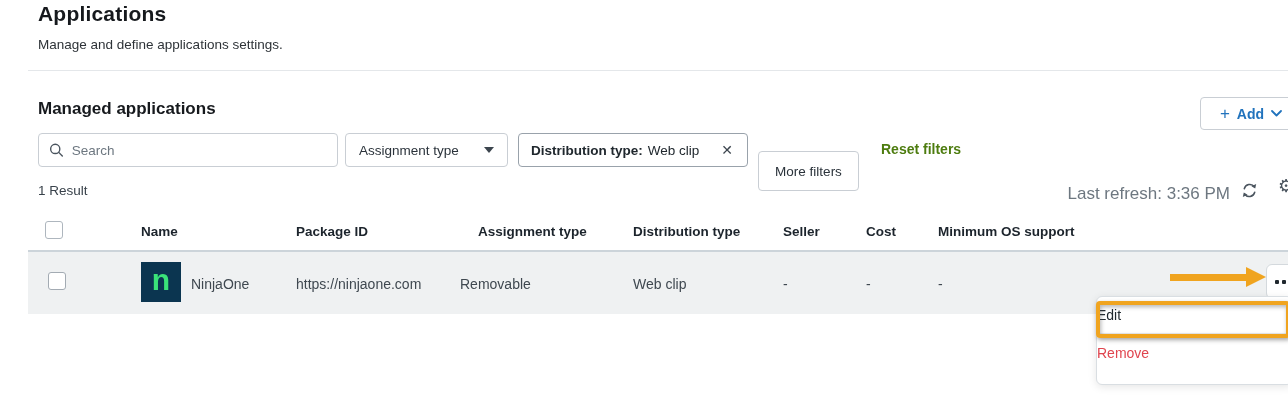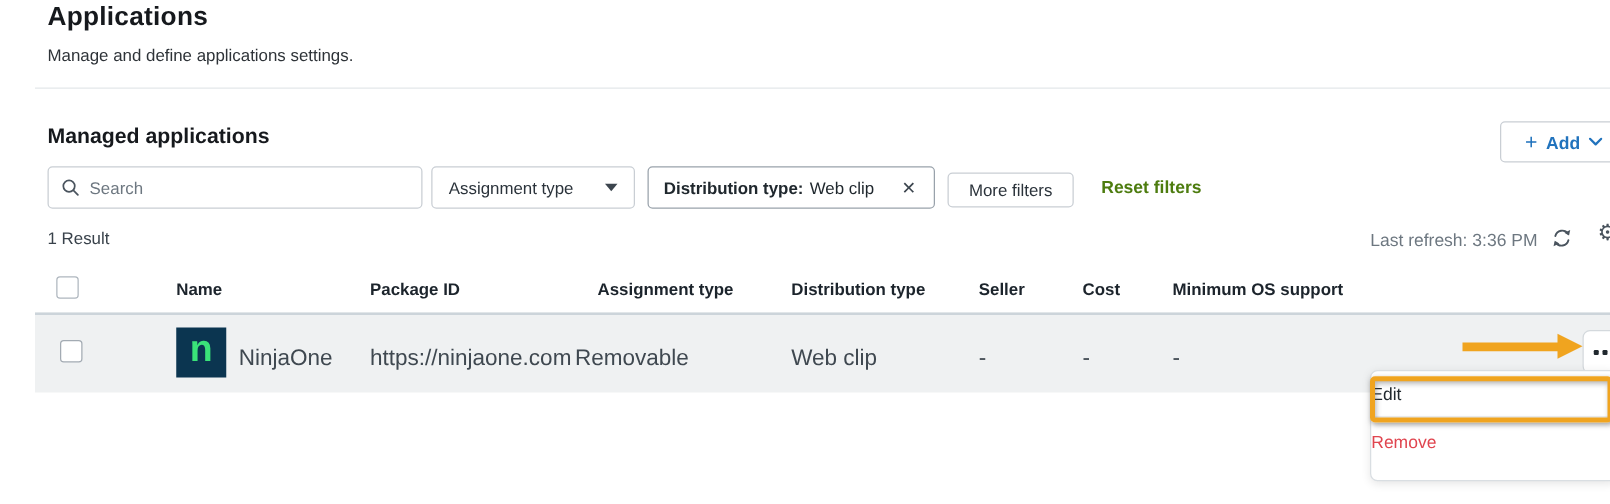--- a/index.html
+++ b/index.html
@@ -32,37 +32,37 @@
   .tri-down { width:0; height:0; border-left:5px solid transparent; border-right:5px solid transparent;
               border-top:6px solid #3c454e; }
 
   .filter-chip { position:absolute; left:490px; top:133px; width:230px; height:34px;
                  border:1px solid #99a2ab; border-radius:4px; background:#fff;
                  display:flex; align-items:center; padding:0 12px; gap:5px; font-size:13.5px; }
   .chip-label { font-weight:700; color:#20282e;text-align:right; }
   .chip-value { color:#20282e; }
   .chip-close { margin-left:auto; color:#3c454e; font-size:14px; cursor:pointer; padding:2px; }
 
-  .more-filters { position:absolute; left:730px; top:138px; width:101px; height:28px; }
+  .more-filters { position:absolute; left:730px; top:151px; width:101px; height:40px; }
   .reset-filters { position:absolute; left:853px; top:141px; font-size:14px; font-weight:700;
                    color:#4d7c0f; cursor:pointer; }
 
   .result-count { position:absolute; left:10px; top:183px; font-size:13.5px; color:#39424b; }
-  .last-refresh { position:absolute; top:184px; right:86px; font-size:14px; color:#6d7780; }
+  .last-refresh { position:absolute; top:184px; right:86px; font-size:17px; color:#6d7780; }
   .refresh-icon { position:absolute; left:1212px; top:181px; width:19px; height:19px; cursor:pointer; }
   .gear-icon { position:absolute; left:1250px; top:177px; font-size:18px; color:#4a545e; cursor:pointer;
                line-height:1; }
 
   .checkbox { position:absolute; width:18px; height:18px; background:#fff;
               border:1px solid #aeb6be; border-radius:3px; cursor:pointer; }
   .cb-header { left:17px; top:221px; }
   .cb-row { left:20px; top:272px; border-color:#a3abb3; }
 
   .col-head { position:absolute; top:224px; font-size:13.5px; font-weight:700; color:#1c242c; }
-  .cell { position:absolute; top:276px; font-size:18px; color:#3f4850; }
+  .cell { position:absolute; top:276px; font-size:14px; color:#3f4850; }
 
   .table-row-bg { position:absolute; left:0; top:250px; width:1288px; height:64px;
                   background:#eff1f2; border-top:2px solid #ccd4da; }
 
   .app-logo { position:absolute; left:113px; top:262px; width:40px; height:40px; background:#0b3550;
               display:flex; align-items:center; justify-content:center;
               color:#3ae379; font-size:30px; font-weight:700; line-height:1; padding-bottom:4px; }
 
   .ellipsis-btn { position:absolute; left:1238px; top:264px; width:35px; height:35px;
                   background:#fff; border:1px solid #d4d9dd; border-radius:6px;

